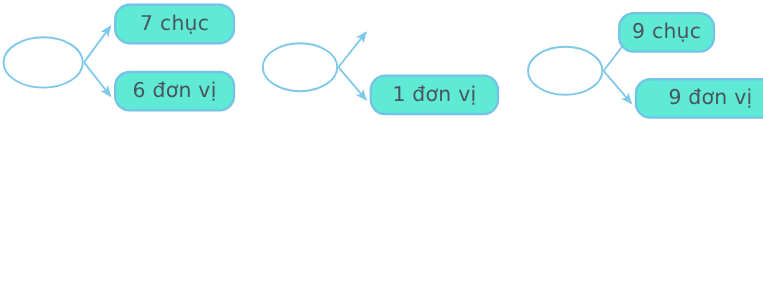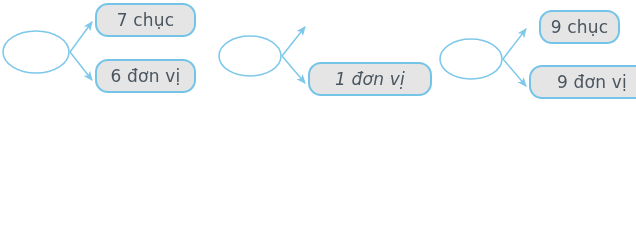--- a/index.html
+++ b/index.html
@@ -33,43 +33,43 @@
     position: absolute;
     left: 0;
     top: 0;
     width: 636px;
     height: 105px;
     overflow: visible;
   }
   .node-box {
     position: absolute;
     box-sizing: border-box;
-    background: #e5e5e5;
+    background: #5eead4;
     border: 2px solid #74c4e8;
     border-radius: 13px;
     display: flex;
     align-items: center;
     justify-content: center;
     color: #4a555f;
     font-size: 17px;
     letter-spacing: 0.2px;
     white-space: nowrap;
     line-height: 1;
   }
   .node-box.tens  { height: 34px; }
   .node-box.units { height: 34px; text-align: right; }
 
   
   .g1 .box-tens  { left: 95px;  top: 3px;  width: 101px; }
   .g1 .box-units { left: 95px;  top: 59px; width: 101px; }
   
   .g2 .box-tens  { left: 308px; top: 8px;  width: 101px; }
-  .g2 .box-units { left: 308px; top: 62px; width: 124px; font-style: italic; }
+  .g2 .box-units { left: 308px; top: 62px; width: 108px; }
   
-  .g3 .box-tens  { left: 539px; top: 10px; width: 81px; }
+  .g3 .box-tens  { left: 515px; top: 10px; width: 81px; }
   .g3 .box-units { left: 529px; top: 65px; width: 126px; }
 </style>
 </head>
 <body>
 
 <div id="worksheet">
 
   <div class="group g1">
     <svg class="svg-layer" viewBox="0 0 636 105">
       <defs>

